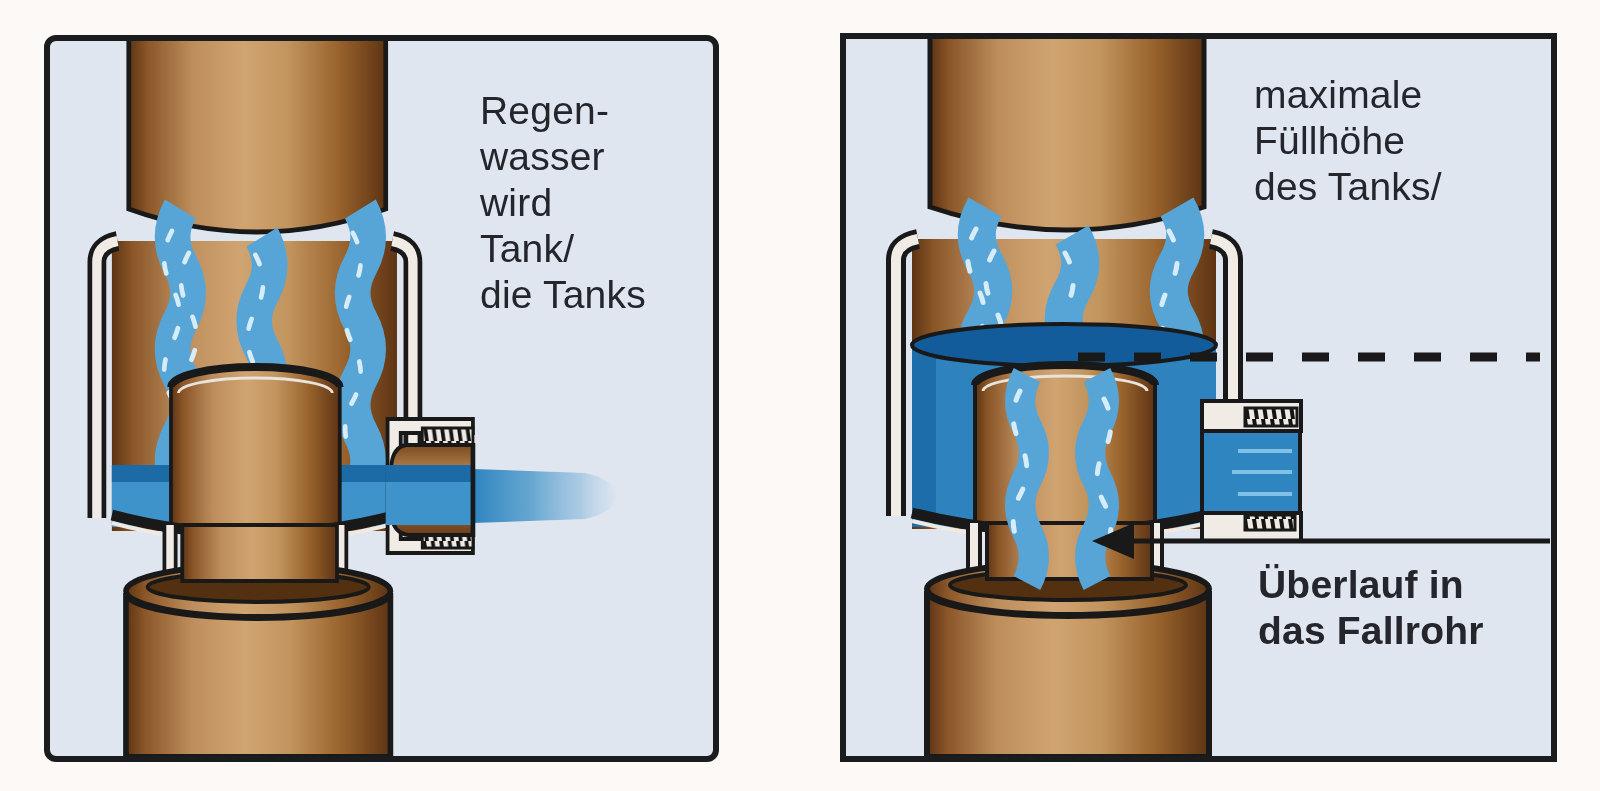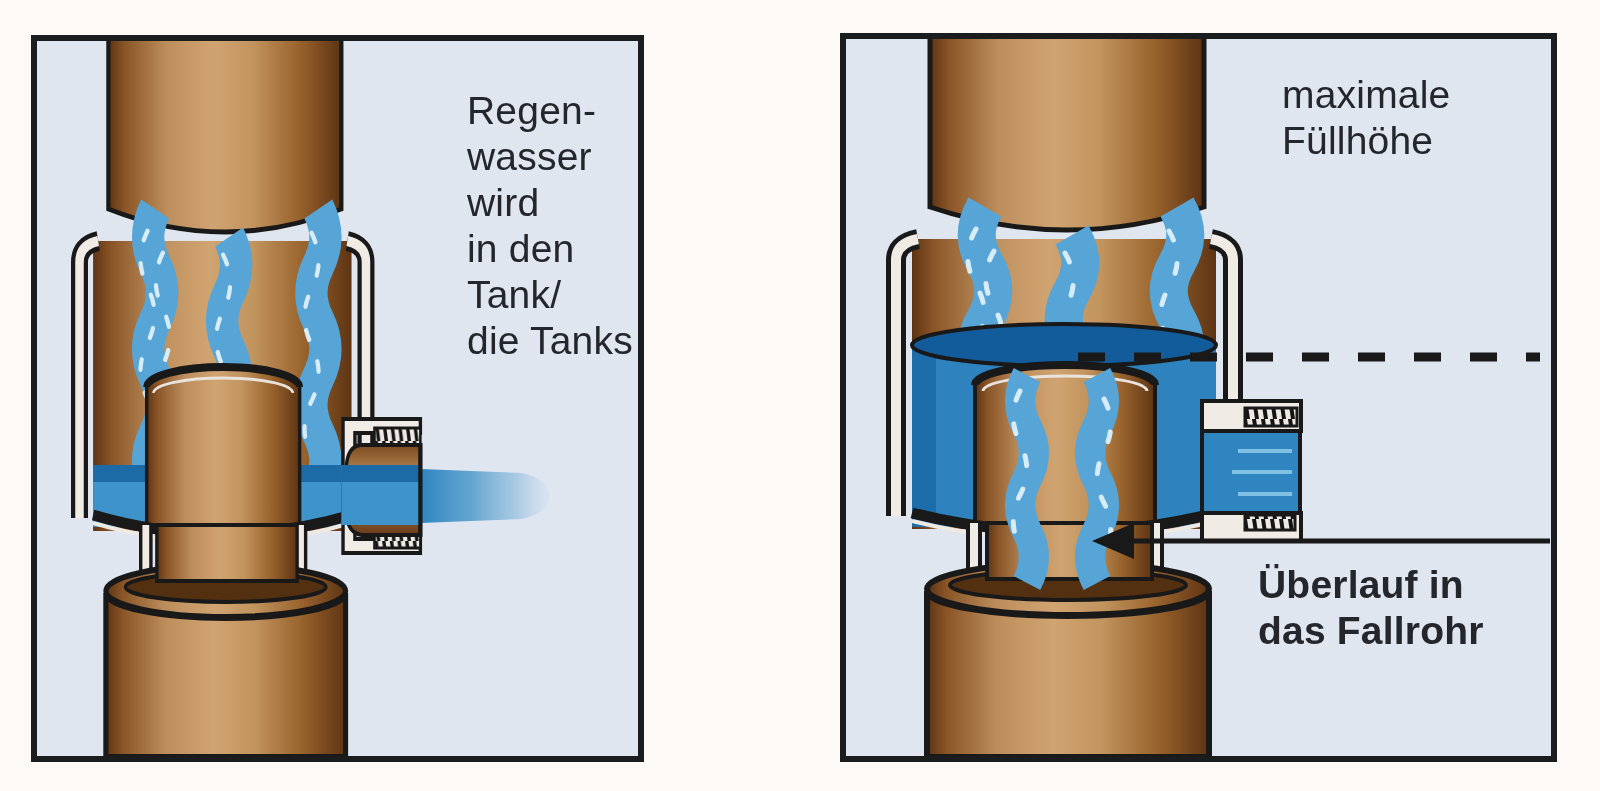--- a/index.html
+++ b/index.html
@@ -1,25 +1,25 @@
 <!DOCTYPE html>
 <html><head>
 <meta charset="utf-8">
 <style>
   html,body{margin:0;padding:0;}
   body{width:1600px;height:791px;background:#fdf9f6;font-family:"Liberation Sans",sans-serif;overflow:hidden;}
   .stage{position:relative;width:1600px;height:791px;background:#fdf9f6;}
   .panel{position:absolute;background:#dfe6f0;border:6px solid #1a1c1e;box-sizing:border-box;}
-  .panel-left{left:31px;top:35px;width:613px;height:727px;}
+  .panel-left{left:44px;top:35px;width:675px;height:727px;border-radius:12px;}
   .panel-right{left:840px;top:33px;width:717px;height:729px;}
   .diagram{position:absolute;left:0;top:0;width:100%;height:100%;}
   .caption{position:absolute;color:#24262b;font-size:39px;line-height:46px;letter-spacing:0.2px;white-space:nowrap;}
   .caption span{display:block;}
   .cap-left{left:430px;top:47px;}
-  .cap-right-top{left:408px;top:33px;margin-left:28px;}
+  .cap-right-top{left:408px;top:33px;}
   .cap-right-bottom{left:412px;top:523px;font-weight:bold;}
 </style>
 </head>
 <body>
 
 <div class="stage">
 
   <div class="panel panel-left">
     <svg class="diagram" viewBox="0 0 707 715" preserveAspectRatio="none">
       <defs>
@@ -115,21 +115,20 @@
         <rect x="358" y="424" width="93" height="17" fill="#1c6aa6"></rect>
         <path d="M451,428 L570,432 Q603,438 603,455 Q603,472 570,478 L451,482 Z" fill="url(#Lfade)"></path>
         <path d="M451,402 L451,496" stroke="#191919" stroke-width="5"></path>
       </g>
     </svg>
 
     <div class="caption cap-left">
       <span>Regen-</span>
       <span>wasser</span>
       <span>wird</span>
-      <span>in den</span>
       <span>Tank/</span>
       <span>die Tanks</span>
     </div>
   </div>
 
   <div class="panel panel-right">
     <svg class="diagram" viewBox="0 0 705 717" preserveAspectRatio="none">
       <defs>
         <linearGradient id="Rpipe" x1="0" y1="0" x2="1" y2="0">
           <stop offset="0" stop-color="#5e3414"></stop>
@@ -228,20 +227,21 @@
 
       <g>
         <path d="M284,502 H704" stroke="#191919" stroke-width="5" fill="none"></path>
         <polygon points="246,502 288,484 288,520" fill="#191919"></polygon>
       </g>
     </svg>
 
     <div class="caption cap-right-top">
       <span>maximale</span>
       <span>Füllhöhe</span>
+      <span>des Tanks/</span>
     </div>
     <div class="caption cap-right-bottom">
       <span>Überlauf in</span>
       <span>das Fallrohr</span>
     </div>
   </div>
 
 </div>
 
 </body></html>

